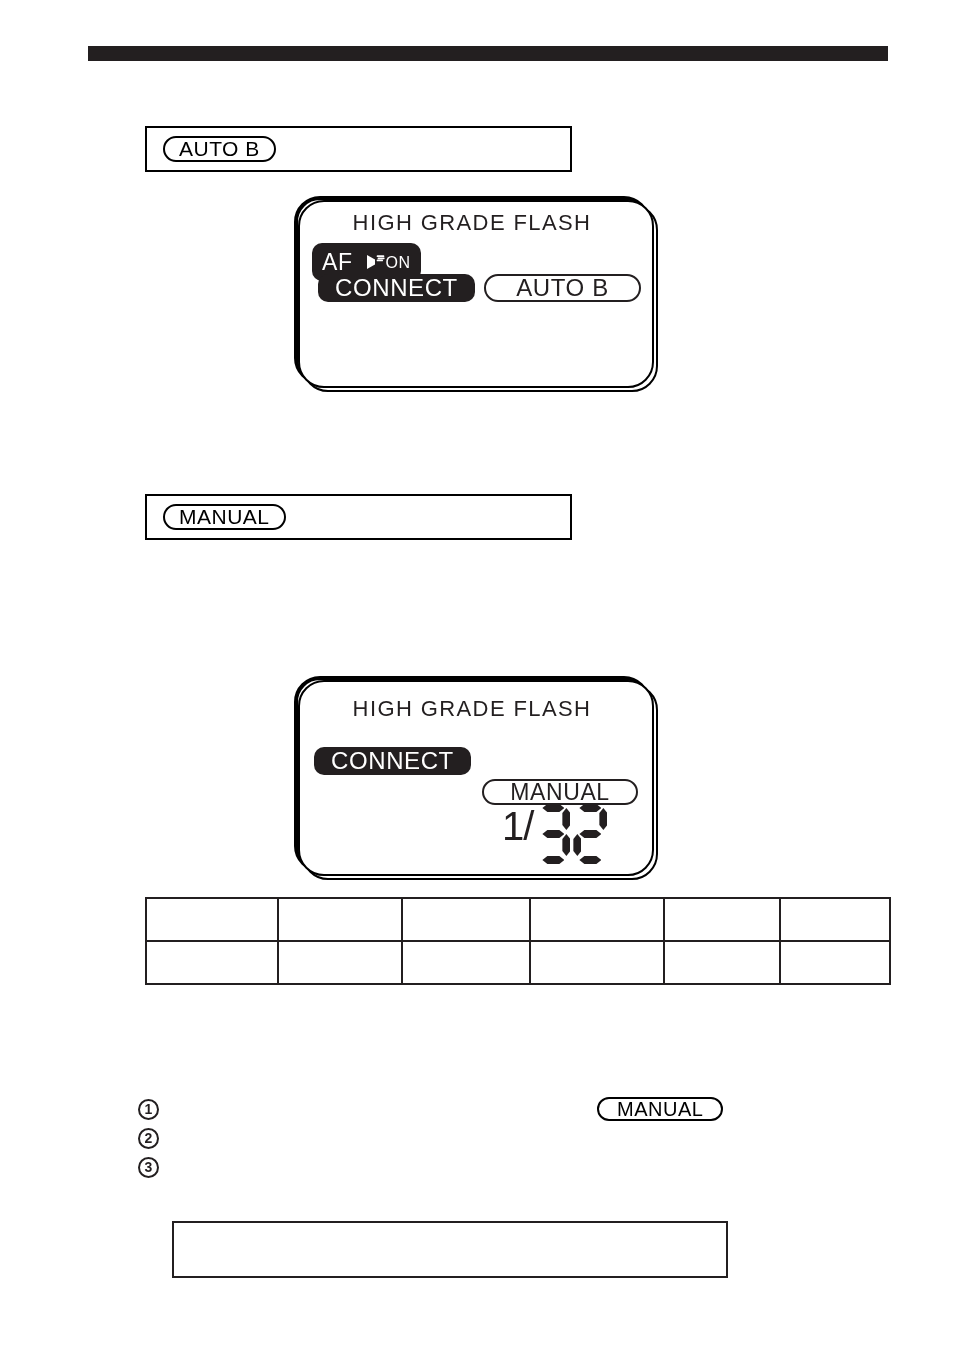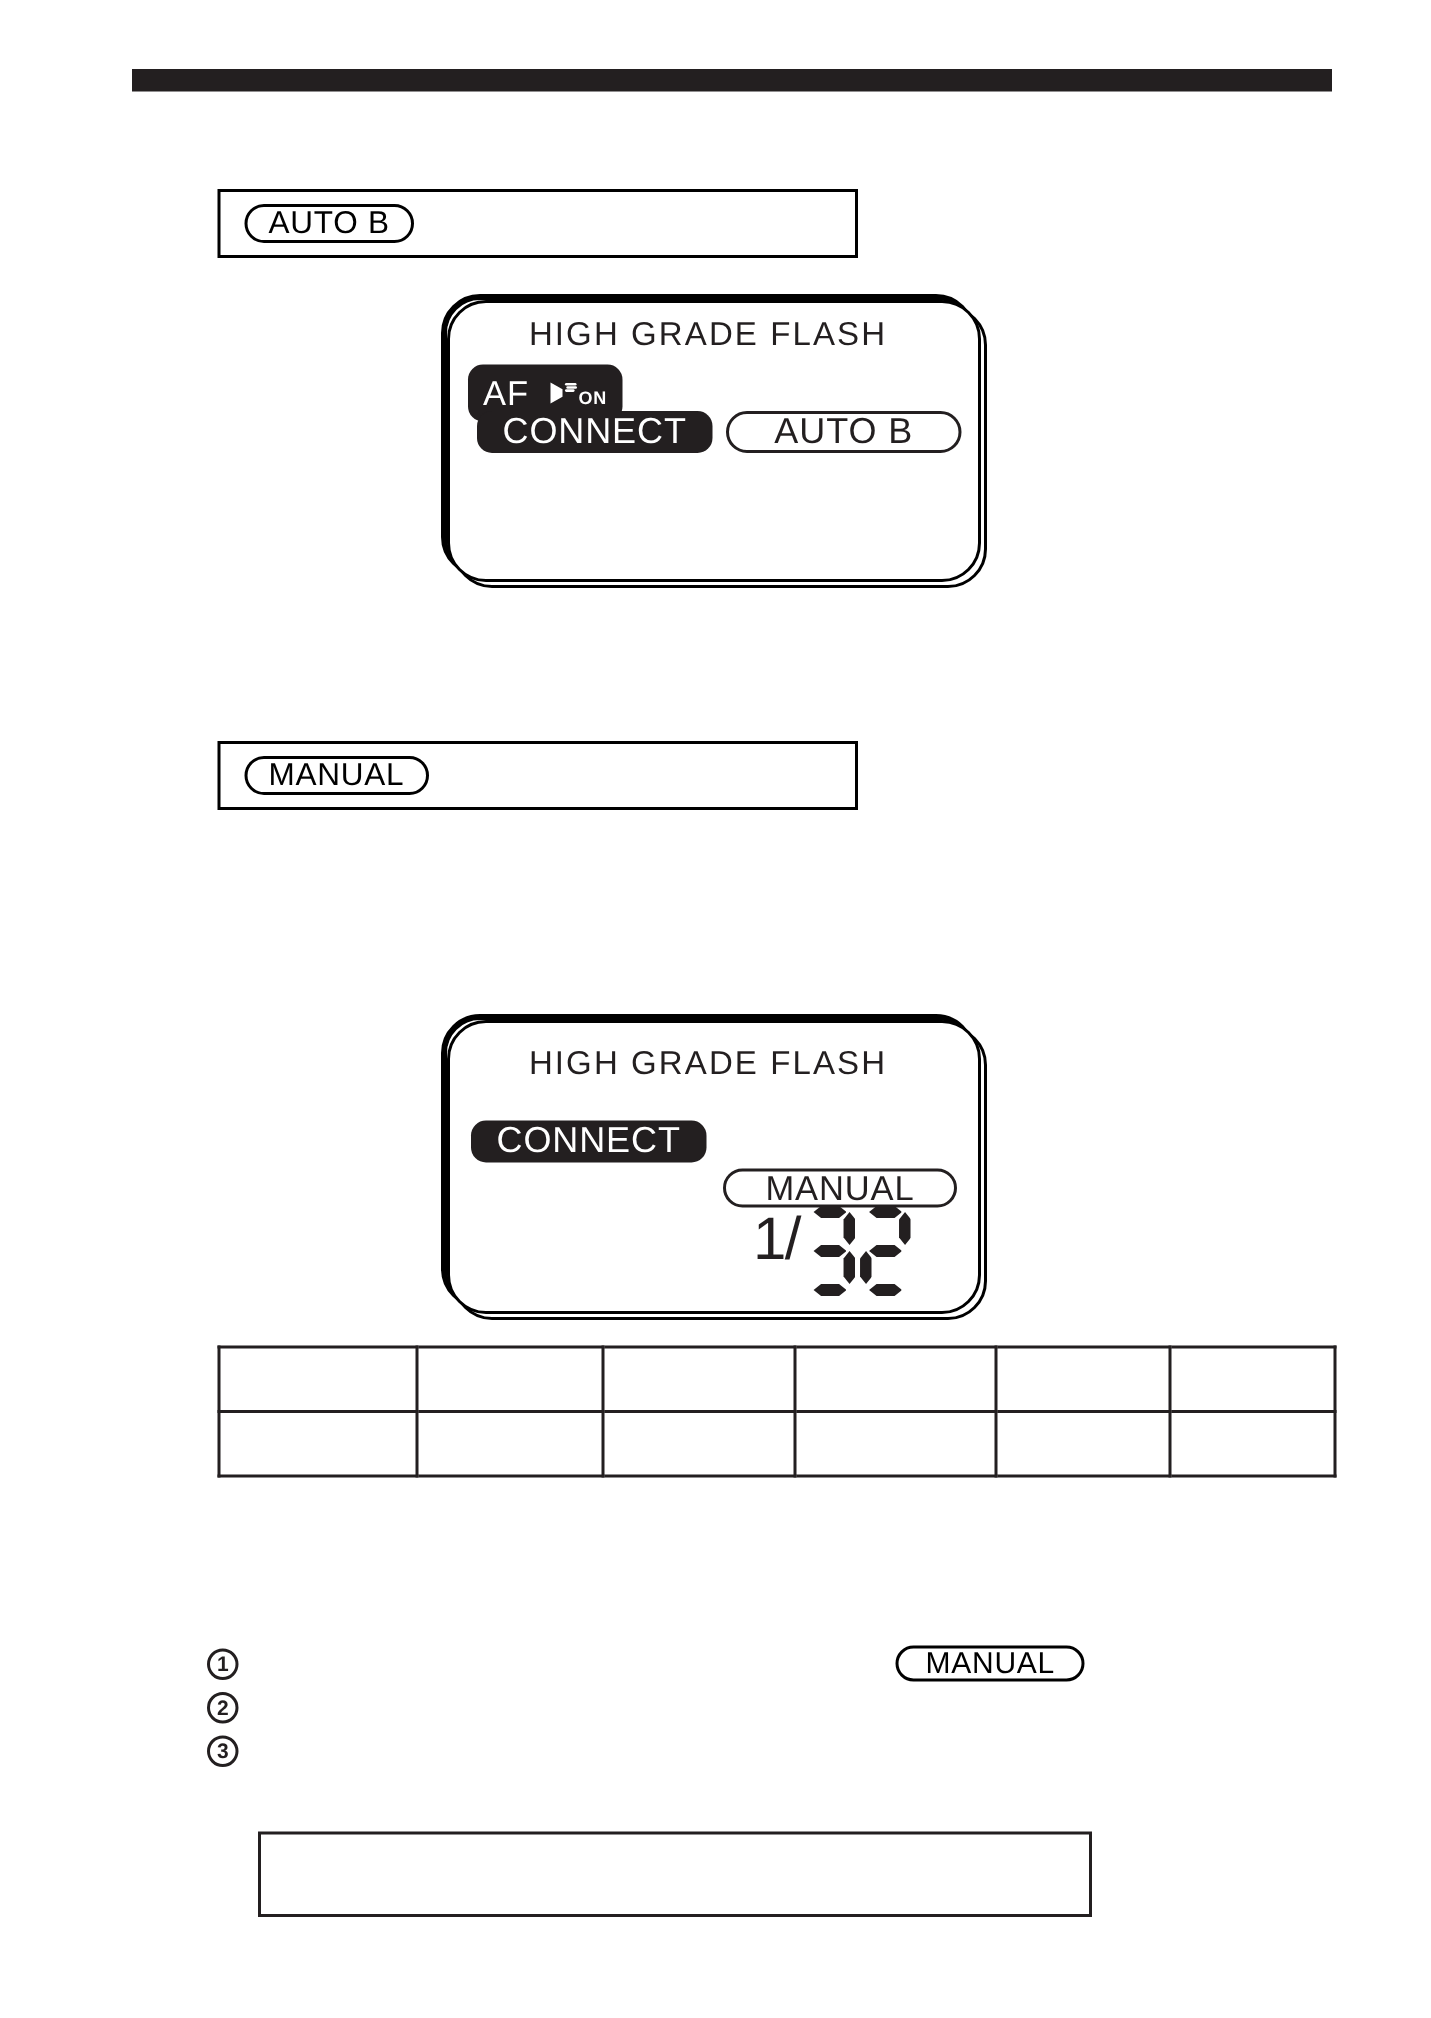--- a/index.html
+++ b/index.html
@@ -143,22 +143,22 @@
   }
   .af-glyph {
     display: inline-flex;
     align-items: flex-end;
     margin-left: 12px;
   }
   .af-glyph .beam {
     display: block;
   }
   .af-glyph .on-sub {
-    font-size: 12px;
-    font-weight: bold;
+    font-size: 16px;
+    font-weight: normal;
     line-height: 1;
     margin-left: 1px;
     margin-bottom: 1px;
     letter-spacing: 0.5px;
   }
 
   
   .value-row {
     position: absolute;
     display: flex;

